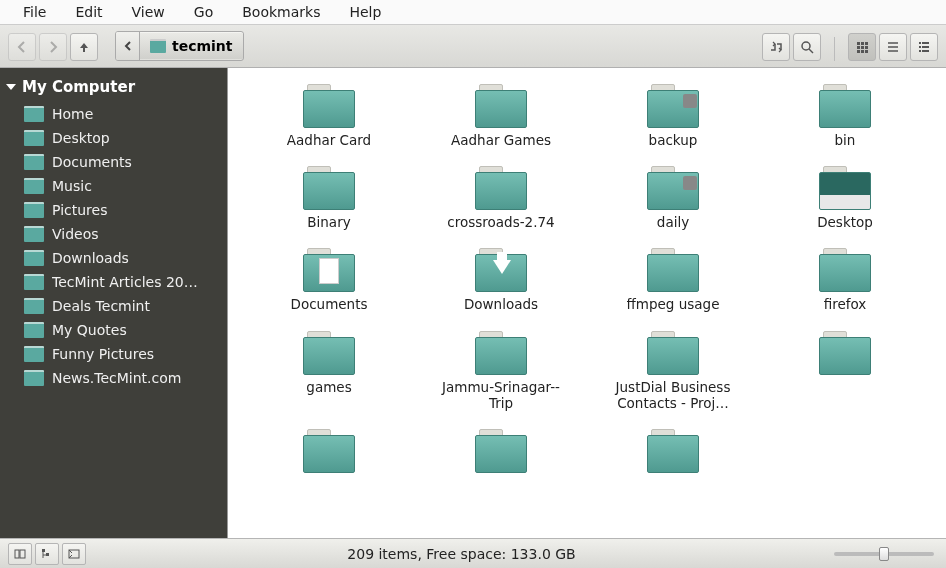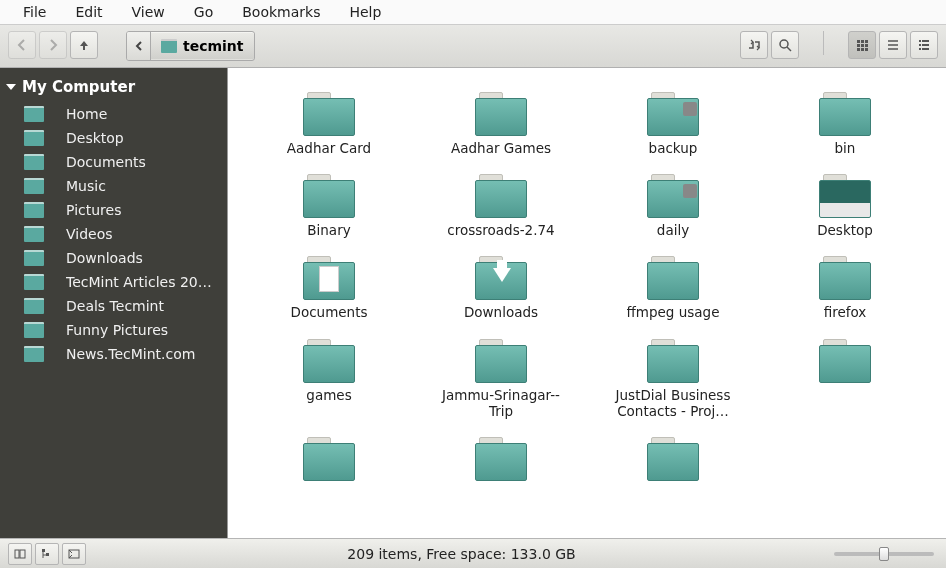--- a/index.html
+++ b/index.html
@@ -3,45 +3,45 @@
 <meta charset="utf-8">
 <style>
 * { box-sizing: border-box; margin: 0; padding: 0; }
 body { font-family: "DejaVu Sans", "Liberation Sans", sans-serif; font-size: 13px; background: #d4d0c8; width: 946px; height: 568px; overflow: hidden; display: flex; flex-direction: column; }
 
 
 .menubar { background: #fafafa; padding: 4px 8px; display: flex; gap: 14px; border-bottom: 1px solid #ccc; }
 .menubar span { cursor: pointer; font-size: 14px; color: #222; margin-left: 15px; }
 
 
-.toolbar { background: linear-gradient(#e8e8e5, #d8d8d4); padding: 6px 8px; display: flex; align-items: flex-start; gap: 20px; border-bottom: 1px solid #b0b0b0; }
+.toolbar { background: linear-gradient(#e8e8e5, #d8d8d4); padding: 6px 8px; display: flex; align-items: flex-end; gap: 9px; border-bottom: 1px solid #b0b0b0; }
 .tb-btn { width: 28px; height: 28px; border: 1px solid #b5b5b5; background: linear-gradient(#f5f5f2, #e2e2de); border-radius: 3px; display: inline-flex; align-items: center; justify-content: center; cursor: pointer; color: #555; }
 .tb-btn.disabled { opacity: 0.5; cursor: default; }
 .tb-group { display: inline-flex; gap: 3px; }
 .pathbar { display: inline-flex; margin-left: 8px; align-items: center; border: 1px solid #aaa; border-radius: 3px; overflow: hidden; background: linear-gradient(#f5f5f2,#e0e0dc); }
 .path-back { width: 24px; height: 28px; background: linear-gradient(#f0f0ed,#dadad6); border-right: 1px solid #aaa; display: flex; align-items: center; justify-content: center; color: #444; }
 .path-segment { padding: 5px 10px; display: inline-flex; align-items: center; gap: 6px; background: linear-gradient(#eaeae6,#d0d0cc); font-weight: bold; font-size: 14px; }
 .path-icon { width: 16px; height: 14px; background: #5aa9a0; border-top: 2px solid #ccc; border-radius: 1px; }
 .spacer { flex: 1; }
 .divider-v { width: 1px; height: 24px; background: #bbb; margin: 0 4px; }
 
 
 .main { flex: 1; display: flex; min-height: 0; }
 
 
 .sidebar { width: 228px; background: #3f3f3a; color: #eee; border-right: 1px solid #999; padding: 6px 0 0 0; overflow-y: auto; font-size: 14px; }
 .sidebar-header { font-weight: bold; font-size: 15px; padding: 4px 8px 6px 6px; display: flex; align-items: center; gap: 6px; color: #fff; }
 .collapse-triangle { display: inline-block; width: 0; height: 0; border-top: 6px solid #fff; border-left: 5px solid transparent; border-right: 5px solid transparent; }
-.sidebar-item { padding: 4px 8px 4px 24px; display: flex; align-items: center; gap: 22px; cursor: pointer; }
+.sidebar-item { padding: 4px 8px 4px 24px; display: flex; align-items: center; gap: 8px; cursor: pointer; }
 .sb-icon { width: 20px; height: 16px; background: #5aa9a0; border-top: 2px solid #b8d8d4; border-radius: 1px; flex-shrink: 0; }
 .sb-icon.home { background: #5aa9a0; }
 .sb-label { white-space: nowrap; overflow: hidden; text-overflow: ellipsis; color: #f0f0f0; }
 
 
-.content { flex: 1; background: #fff; overflow-y: auto; padding: 20px 20px; }
+.content { flex: 1; background: #fff; overflow-y: auto; padding: 12px 20px; }
 .icon-grid { display: grid; grid-template-columns: repeat(4, 1fr); gap: 10px 10px; }
 .folder-item { display: flex; flex-direction: column; align-items: center; text-align: center; padding: 4px; cursor: pointer; border-radius: 3px; }
 .folder-icon { width: 56px; height: 44px; position: relative; margin-bottom: 4px; }
 .folder-icon::before { content: ""; position: absolute; top: 0; left: 6px; width: 22px; height: 8px; background: #e0dfd8; border: 1px solid #c0bfb8; border-radius: 2px 2px 0 0; }
 .folder-icon::after { content: ""; position: absolute; top: 6px; left: 2px; right: 2px; bottom: 0; background: linear-gradient(#75beb3, #4f9a90); border: 1px solid #3d7f76; border-radius: 2px; }
 .folder-icon.locked .badge, .folder-icon.doc .badge, .folder-icon.dl .badge, .folder-icon.desk .badge { position: absolute; z-index: 2; }
 .folder-icon.locked .badge { right: 4px; top: 10px; width: 14px; height: 14px; background: #888; border-radius: 2px; }
 .folder-icon.doc .badge { left: 18px; top: 10px; width: 20px; height: 26px; background: #fff; border: 1px solid #ccc; }
 .folder-icon.dl .badge { left: 20px; top: 12px; width: 0; height: 0; border-left: 9px solid transparent; border-right: 9px solid transparent; border-top: 14px solid #fff; }
 .folder-icon.dl .badge::before { content:""; position:absolute; left:-5px; top:-22px; width:10px; height:10px; background:#fff; }
@@ -189,20 +189,24 @@
         <div class="sidebar-item">
           <span class="sb-icon folder"></span>
           <span class="sb-label">TecMint Articles 20…</span>
         </div>
         <div class="sidebar-item">
           <span class="sb-icon folder"></span>
           <span class="sb-label">Deals Tecmint</span>
         </div>
         <div class="sidebar-item">
           <span class="sb-icon folder"></span>
+          <span class="sb-label">My Quotes</span>
+        </div>
+        <div class="sidebar-item">
+          <span class="sb-icon folder"></span>
           <span class="sb-label">Funny Pictures</span>
         </div>
         <div class="sidebar-item">
           <span class="sb-icon folder"></span>
           <span class="sb-label">News.TecMint.com</span>
         </div>
       </div>
   </div>
   <div class="content">
     <div class="icon-grid" id="icon-grid">

